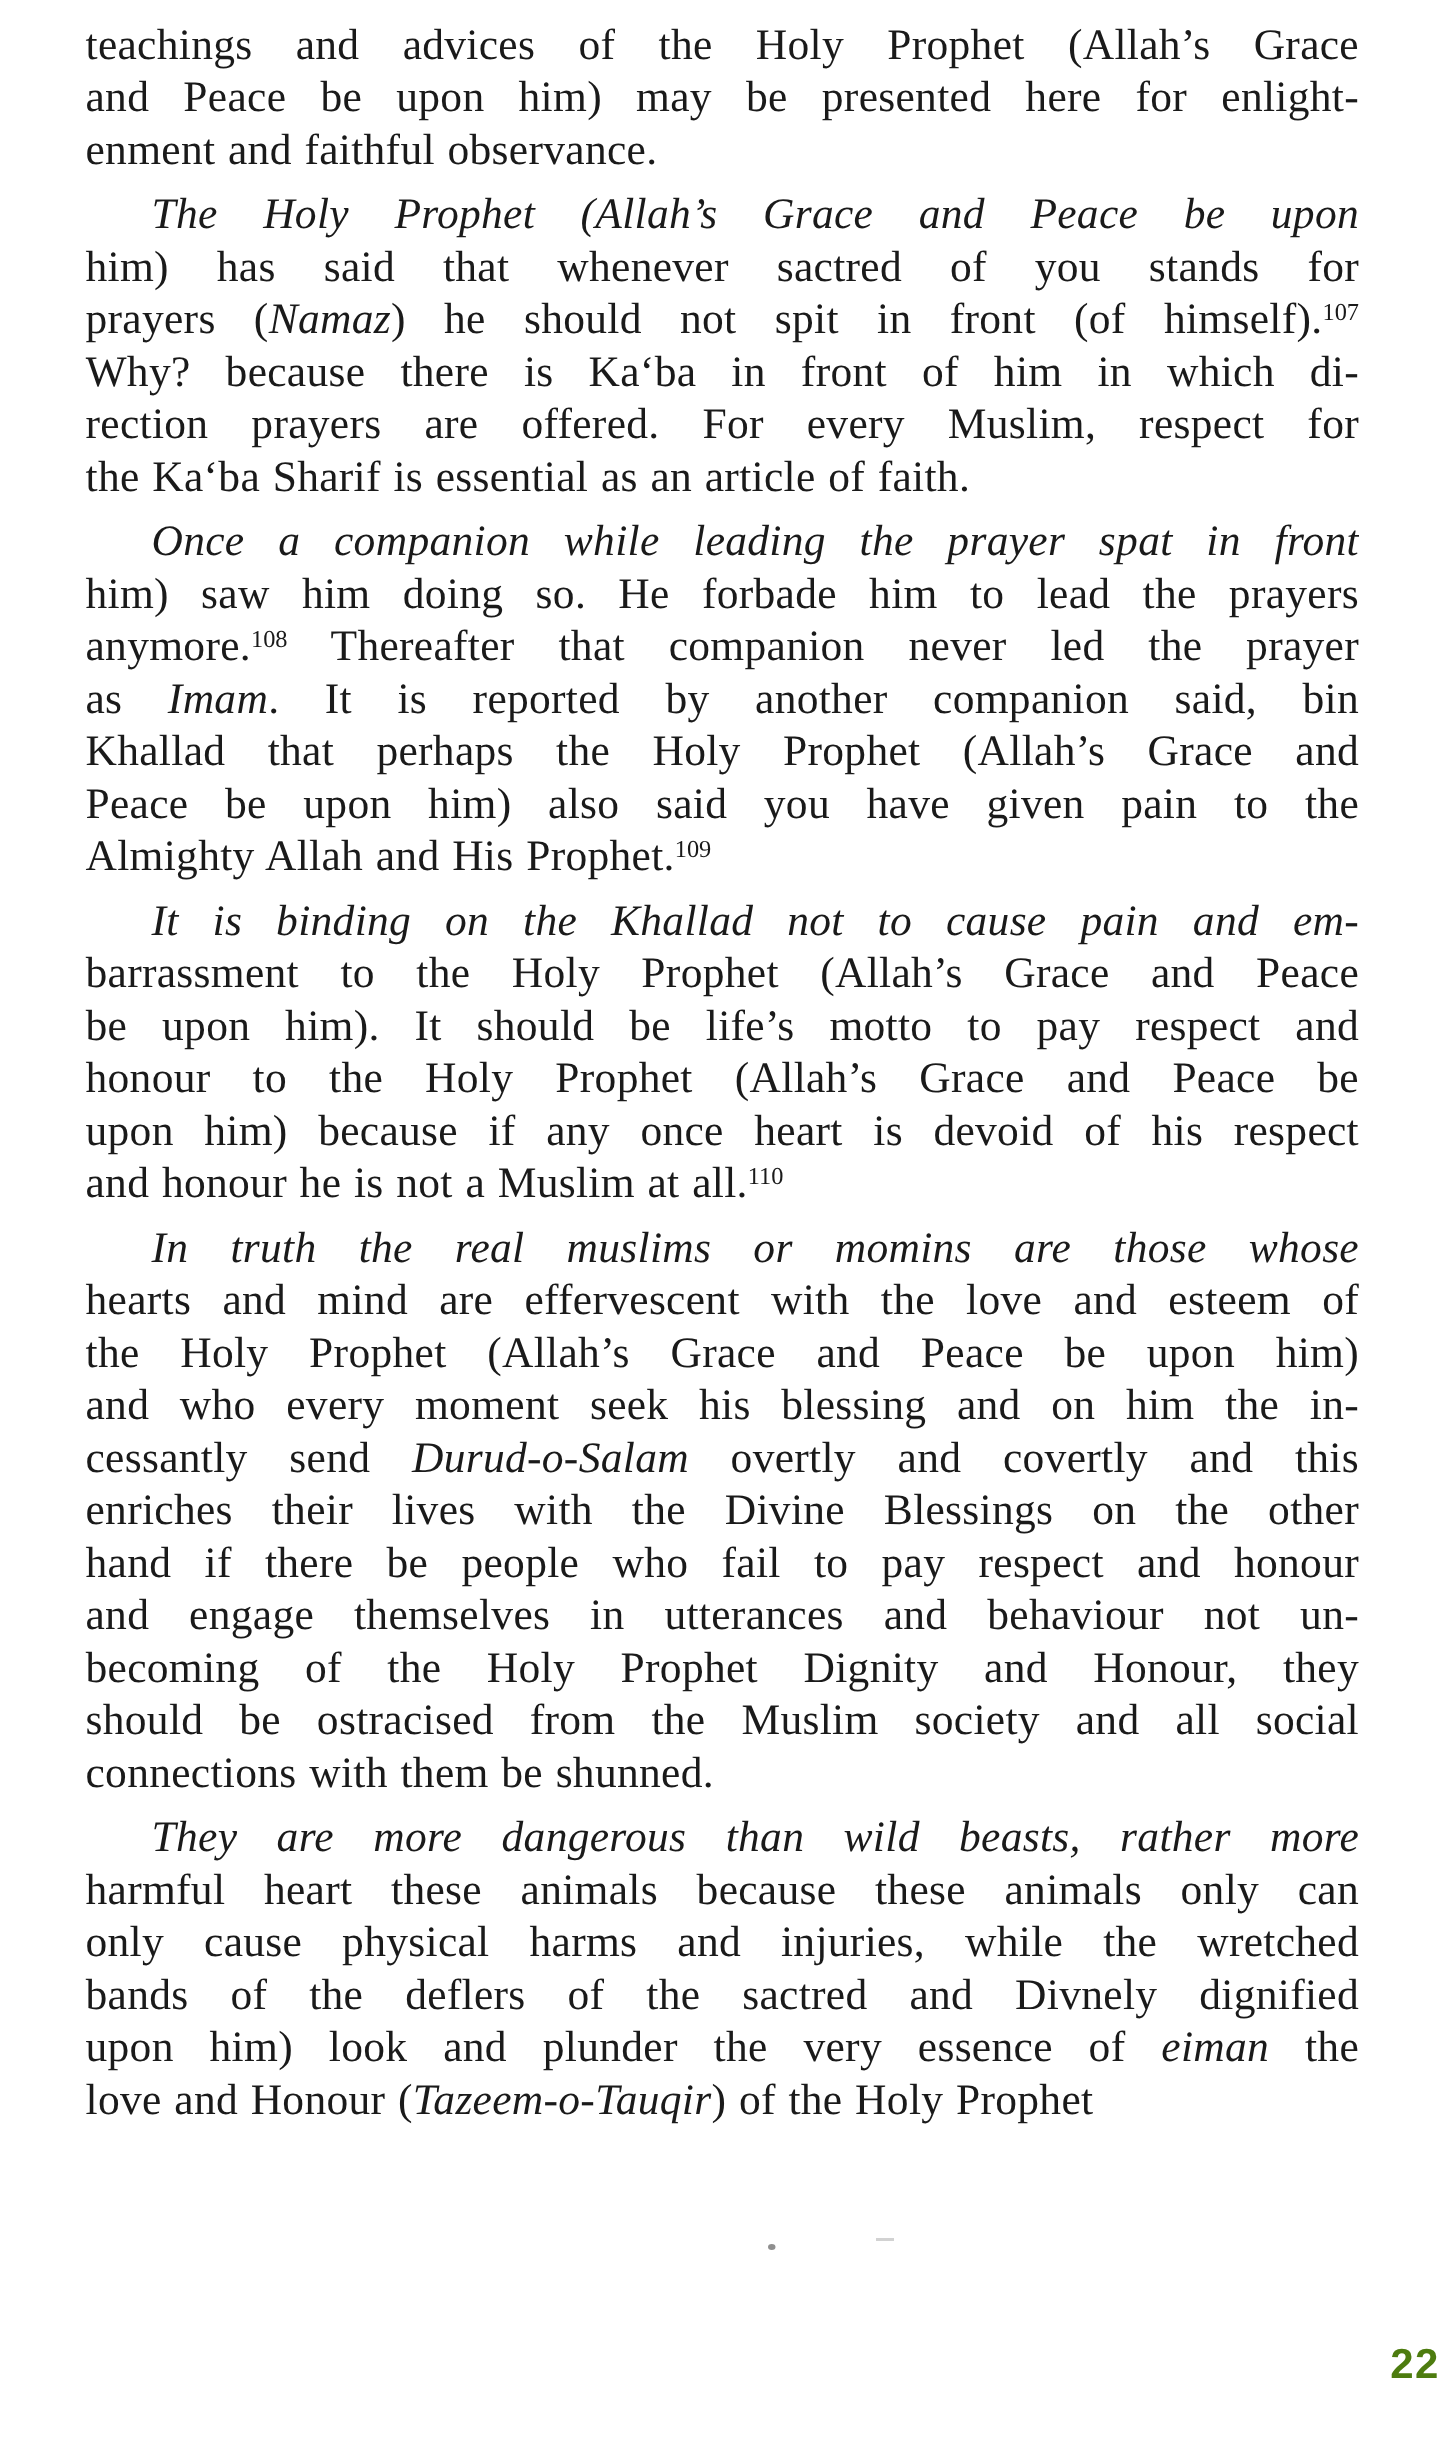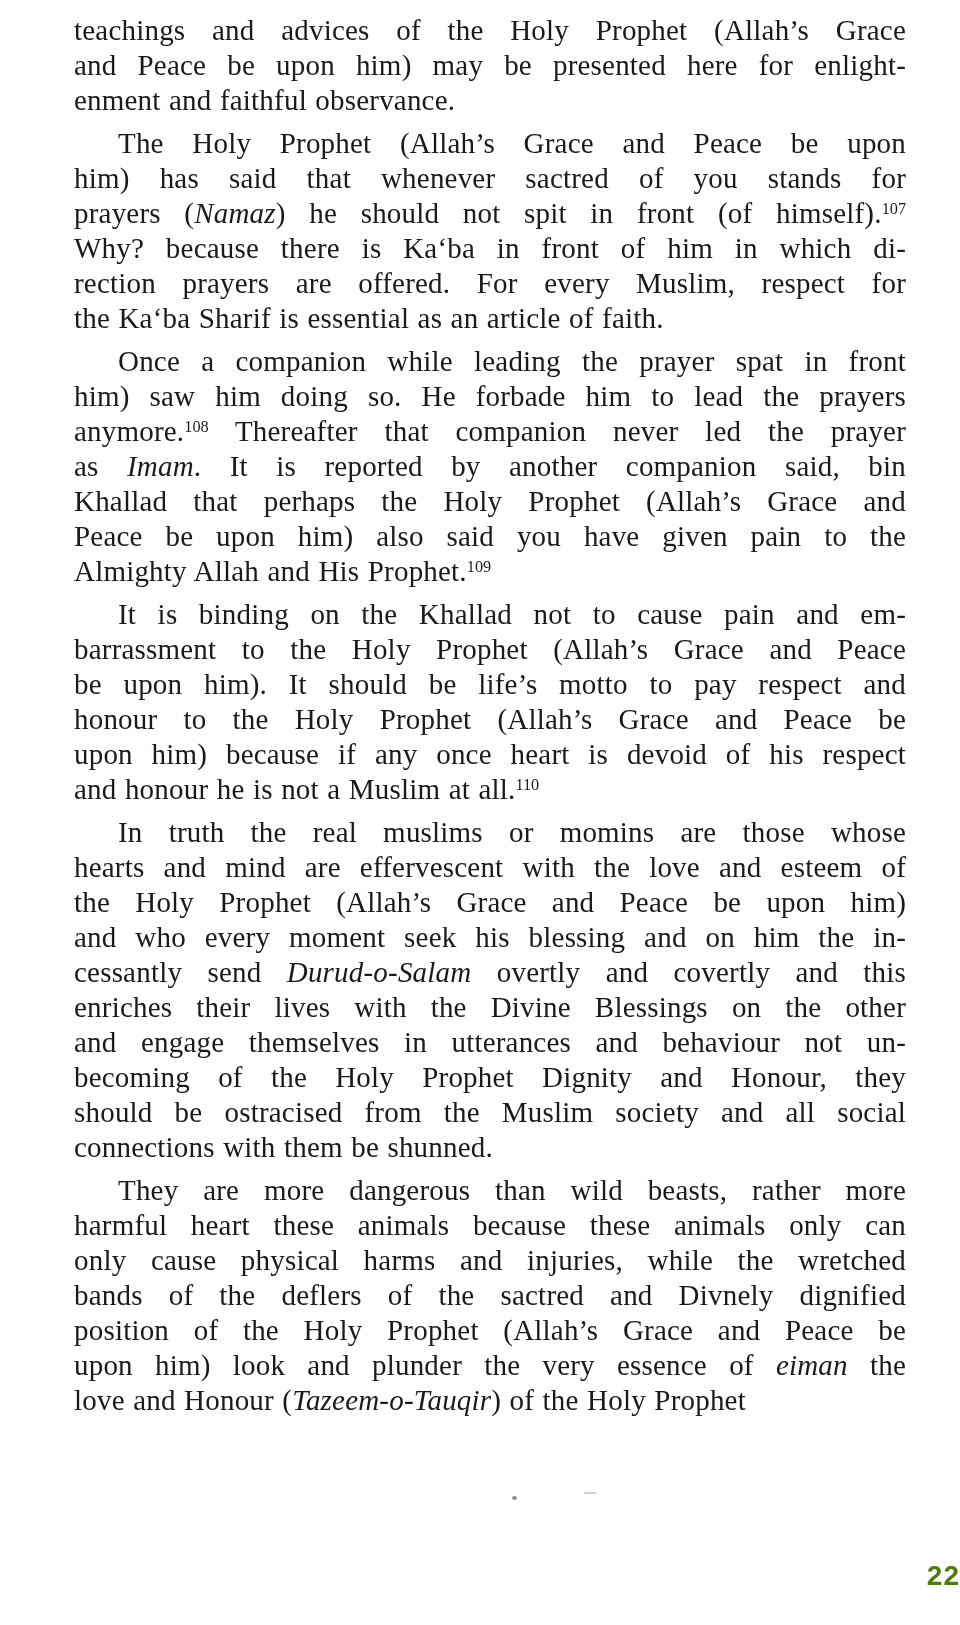--- a/index.html
+++ b/index.html
@@ -12,41 +12,42 @@
     font-family: "Liberation Serif", serif;
     color: #1a1a1a;
   }
   .page {
     position: relative;
     width: 960px;
     height: 1625px;
     background: #ffffff;
   }
   .page-text {
-    padding: 13px 54px 0 74px; 
+    padding: 13px 54px 0 57px; 
   }
   .para {
     margin: 0 0 8px 0;
   }
   .line {
     font-size: 29px;
     line-height: 35px;
     max-height: 35px;
     overflow: hidden;
     text-align: justify;
     text-align-last: justify;
     text-justify: inter-word;
     letter-spacing: 0.2px;
     word-spacing: 1px;
   }
   .line.last {
     text-align-last: left;
   }
   .line.first {
     text-indent: 44px;
+    font-style: italic;
   }
   .line i {
     font-style: italic;
   }
   sup {
     font-size: 0.56em;
     line-height: 0;
     vertical-align: baseline;
     position: relative;
     top: -0.58em;
@@ -117,31 +118,31 @@
         <div class="line"><span>upon him) because if any once heart is devoid of his respect</span></div>
         <div class="line last"><span>and honour he is not a Muslim at all.</span><sup>110</sup></div>
       </div>
       <div class="para">
         <div class="line first"><span>In truth the real muslims or momins are those whose</span></div>
         <div class="line"><span>hearts and mind are effervescent with the love and esteem of</span></div>
         <div class="line"><span>the Holy Prophet (Allah’s Grace and Peace be upon him)</span></div>
         <div class="line"><span>and who every moment seek his blessing and on him the in-</span></div>
         <div class="line"><span>cessantly send </span><i>Durud-o-Salam</i><span> overtly and covertly and this</span></div>
         <div class="line"><span>enriches their lives with the Divine Blessings on the other</span></div>
+        <div class="line"><span>hand if there be people who fail to pay respect and honour</span></div>
         <div class="line"><span>and engage themselves in utterances and behaviour not un-</span></div>
         <div class="line"><span>becoming of the Holy Prophet Dignity and Honour, they</span></div>
         <div class="line"><span>should be ostracised from the Muslim society and all social</span></div>
         <div class="line last"><span>connections with them be shunned.</span></div>
       </div>
       <div class="para">
         <div class="line first"><span>They are more dangerous than wild beasts, rather more</span></div>
         <div class="line"><span>harmful heart these animals because these animals only can</span></div>
         <div class="line"><span>only cause physical harms and injuries, while the wretched</span></div>
         <div class="line"><span>bands of the deflers of the sactred and Divnely dignified</span></div>
-        <div class="line"><span>position of the Holy Prophet (Allah’s Grace and Peace be</span></div>
         <div class="line"><span>upon him) look and plunder the very essence of </span><i>eiman</i><span> the</span></div>
         <div class="line last"><span>love and Honour (</span><i>Tazeem-o-Tauqir</i><span>) of the Holy Prophet</span></div>
       </div>
     </div>
   <div class="speck-dot"></div>
   <div class="speck-dash"></div>
   <div class="page-number">22</div>
 </div>
 
 </body></html>

